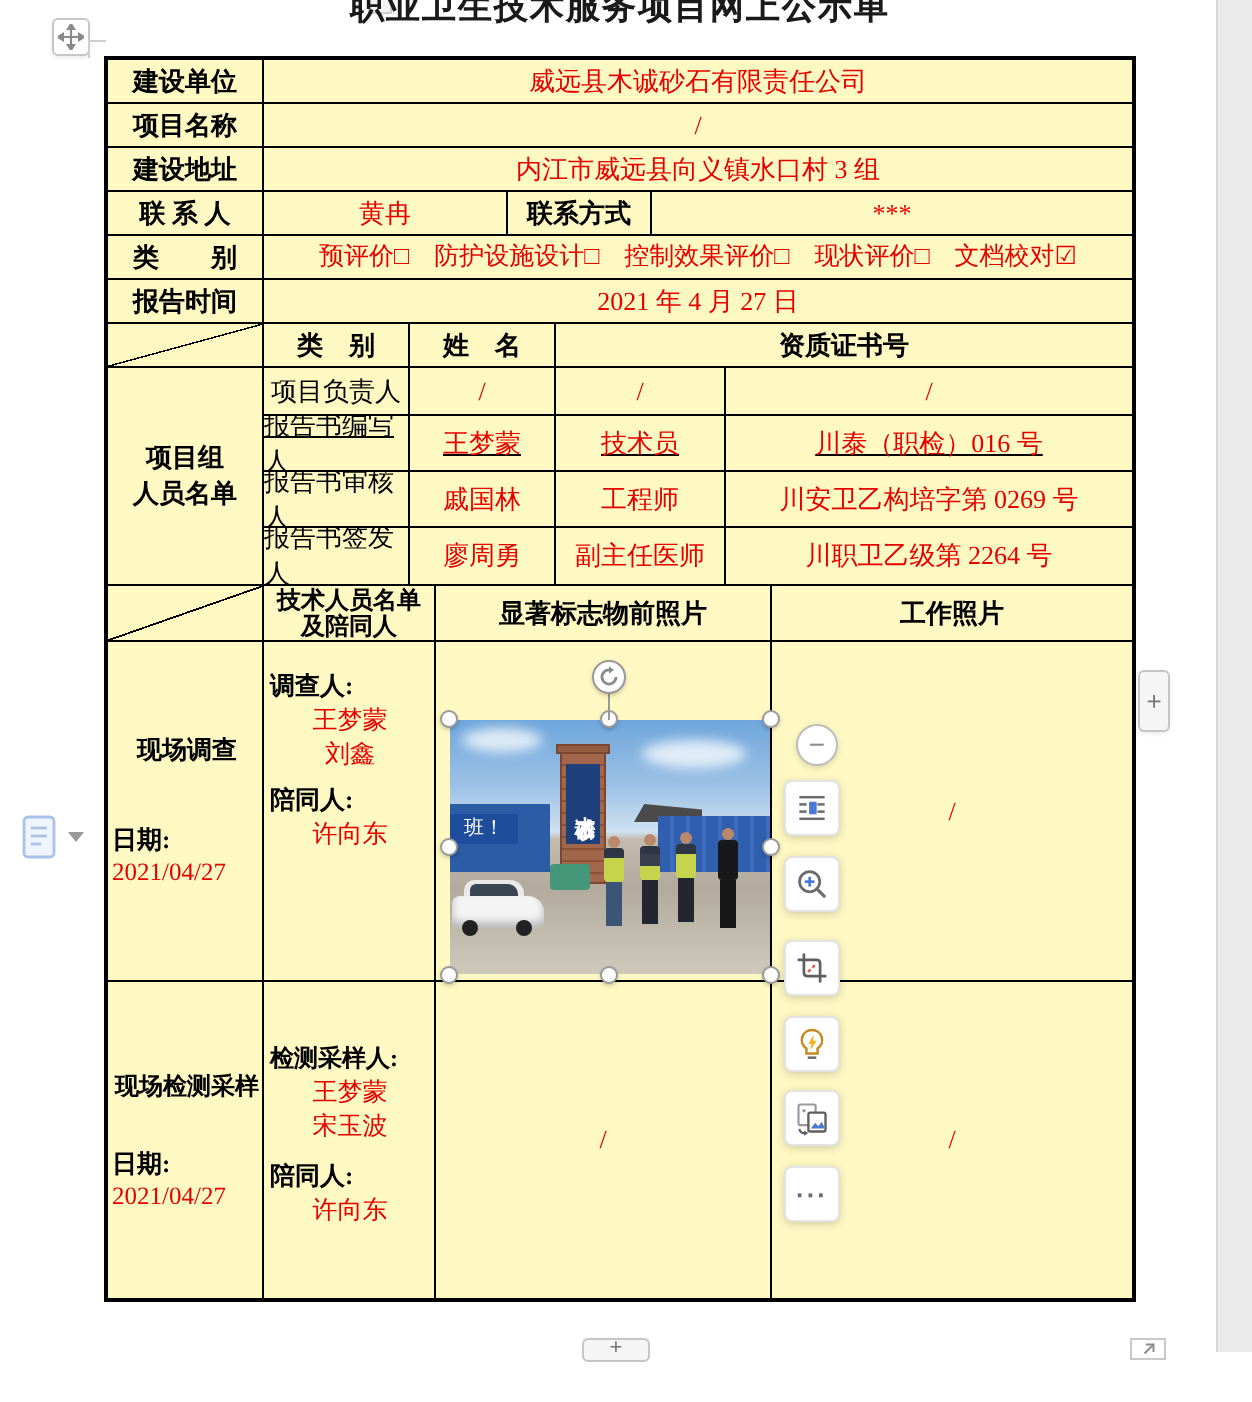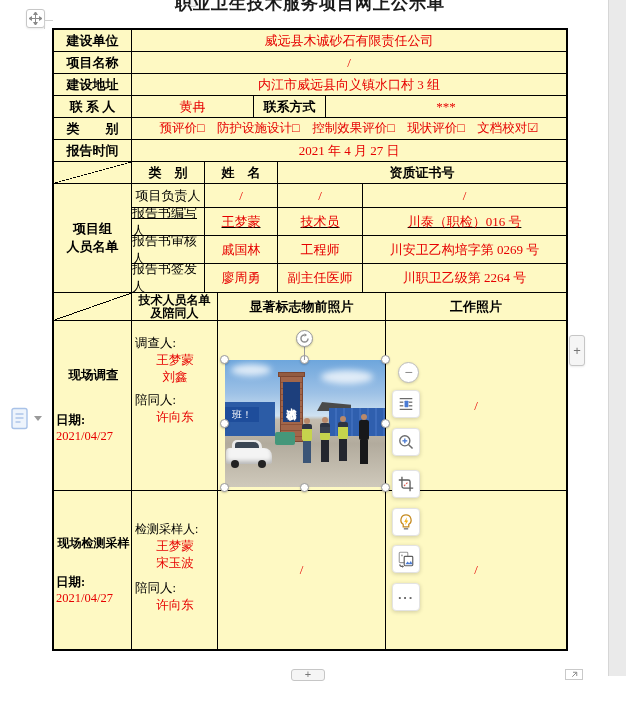--- a/index.html
+++ b/index.html
@@ -39,21 +39,21 @@
   .w72 { width:72px; flex:none; }
   .w73 { width:73px; flex:none; }
   .w85 { width:85px; flex:none; }
   .w86 { width:86px; flex:none; }
   .w122 { width:122px; flex:none; }
   .w168 { width:168px; flex:none; }
   .grow { flex:1; }
   .vstack { display:flex; flex-direction:column; align-items:center; justify-content:center; }
   .names-cell { align-items:flex-start; justify-content:flex-start; flex-direction:column; padding:14px 2px 0 3px; font-size:12.5px; }
   .names-cell .nm { width:100%; text-align:center; line-height:17px; }
-  .names-cell .plbl { font-weight:normal; color:#000; line-height:17px; }
+  .names-cell .plbl { font-weight:bold; color:#000; line-height:17px; }
   .label-cell { flex-direction:column; align-items:flex-start; justify-content:center; padding:0 0 0 2px; font-size:12.5px; }
   .label-cell .big { width:100%; text-align:center; font-weight:bold; }
 
   
   #photo { left:225px; top:360px; width:160px; height:127px; background:linear-gradient(180deg,#6ea6dc 0%,#9dc1e6 26%,#cfe2f1 44%,#c3bcae 47%,#b2ab9d 66%,#cfc9bb 100%); overflow:visible; }
   #photo .clip { position:absolute; inset:0; overflow:hidden; }
   .cloud { position:absolute; background:#fff; opacity:.75; border-radius:50%; filter:blur(3px); }
   #pillar { position:absolute; left:55px; top:16px; width:23px; height:66px; background:repeating-linear-gradient(180deg,#a2664a 0 5px,#8d5138 5px 6px); border:1px solid #7c4631; }
   #pillar-cap { position:absolute; left:53px; top:12px; width:27px; height:5px; background:#935c41; border:1px solid #7c4631; }
   #sign { position:absolute; left:58px; top:22px; width:17px; height:40px; background:#1d3f7c; color:#fff; writing-mode:vertical-rl; text-orientation:upright; font-size:10px; line-height:17px; text-align:center; font-weight:bold; letter-spacing:1px; }

